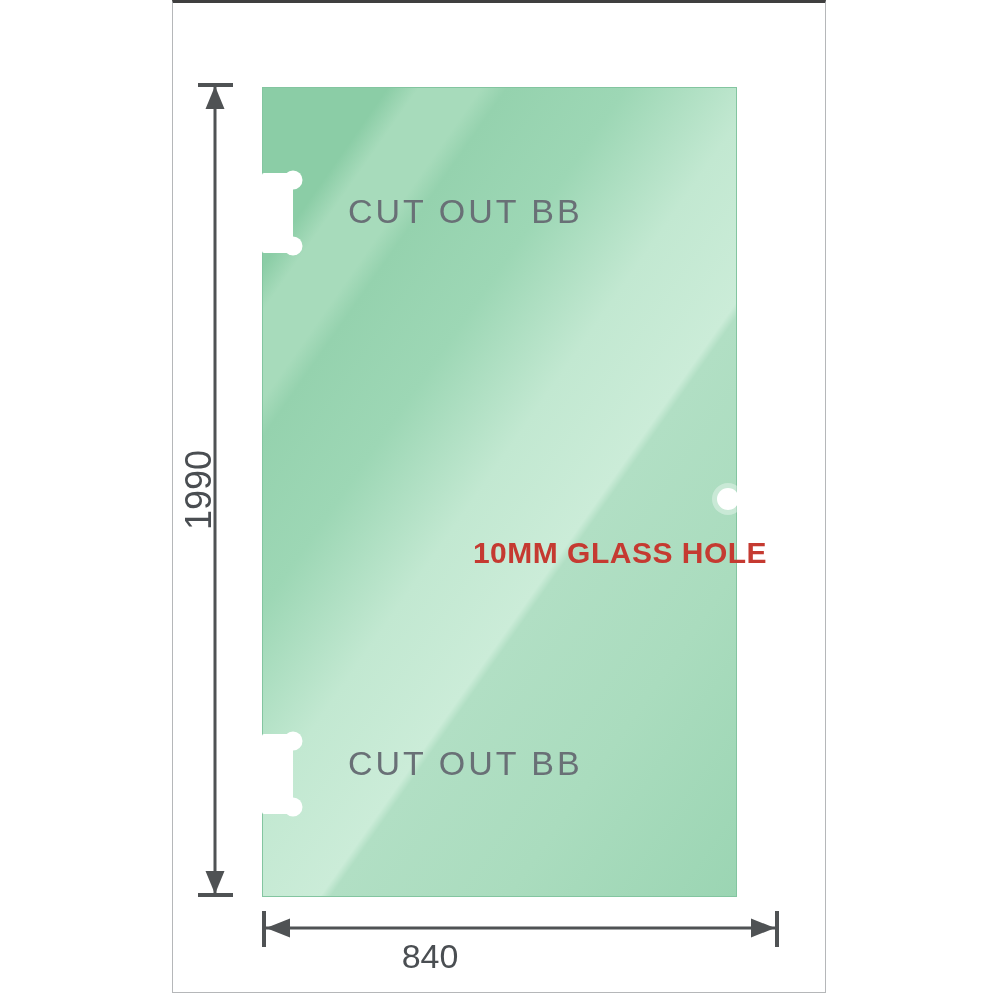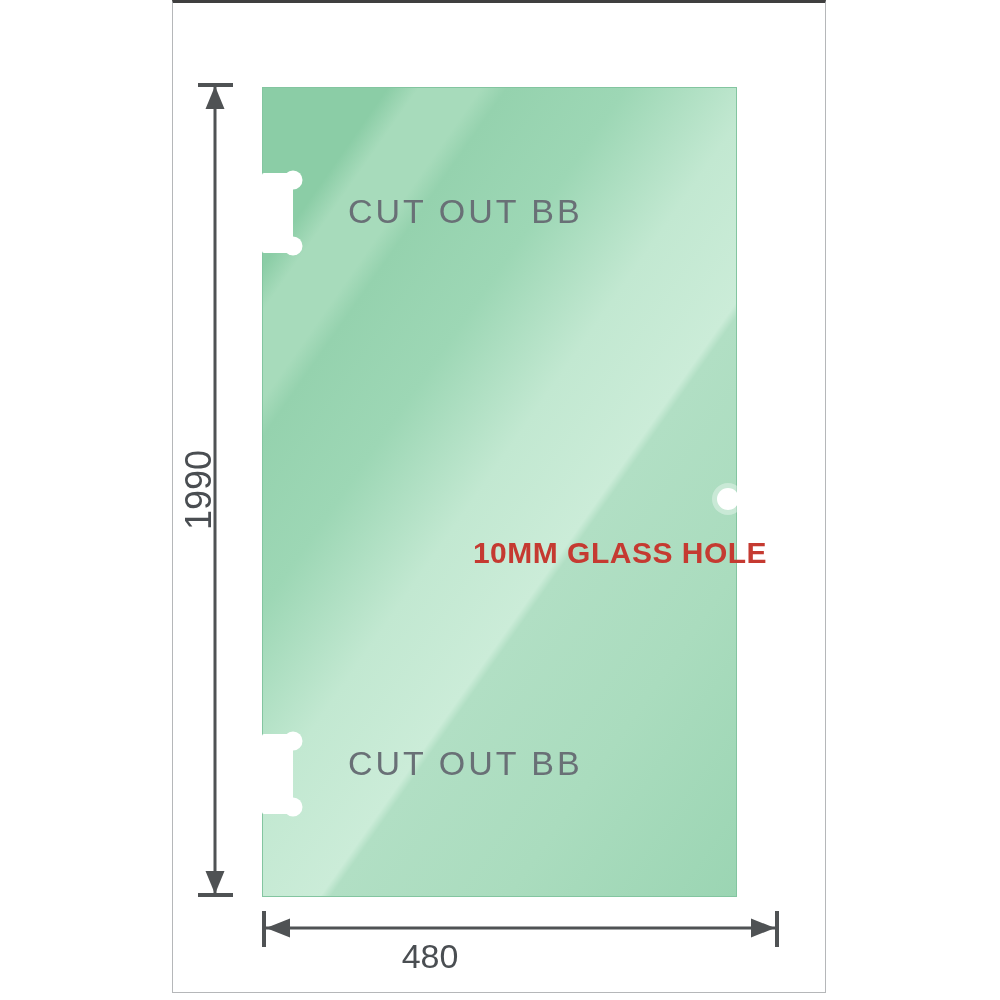--- a/index.html
+++ b/index.html
@@ -142,15 +142,15 @@
   <div class="dim-label dim-label-height">1990</div>
 
   <svg class="dim-svg dim-h" width="535" height="52" viewBox="0 0 535 52">
     <rect class="dim-shape" x="7" y="8" width="4" height="36"></rect>
     <rect class="dim-shape" x="520" y="8" width="4" height="36"></rect>
     <rect class="dim-shape" x="11" y="23.5" width="509" height="3"></rect>
     <polygon class="dim-shape" points="11,25 35,15.5 35,34.5"></polygon>
     <polygon class="dim-shape" points="520,25 496,15.5 496,34.5"></polygon>
   </svg>
 
-  <div class="dim-label dim-label-width">480</div>
+  <div class="dim-label dim-label-width">840</div>
 
 </div>
 
 </body></html>

